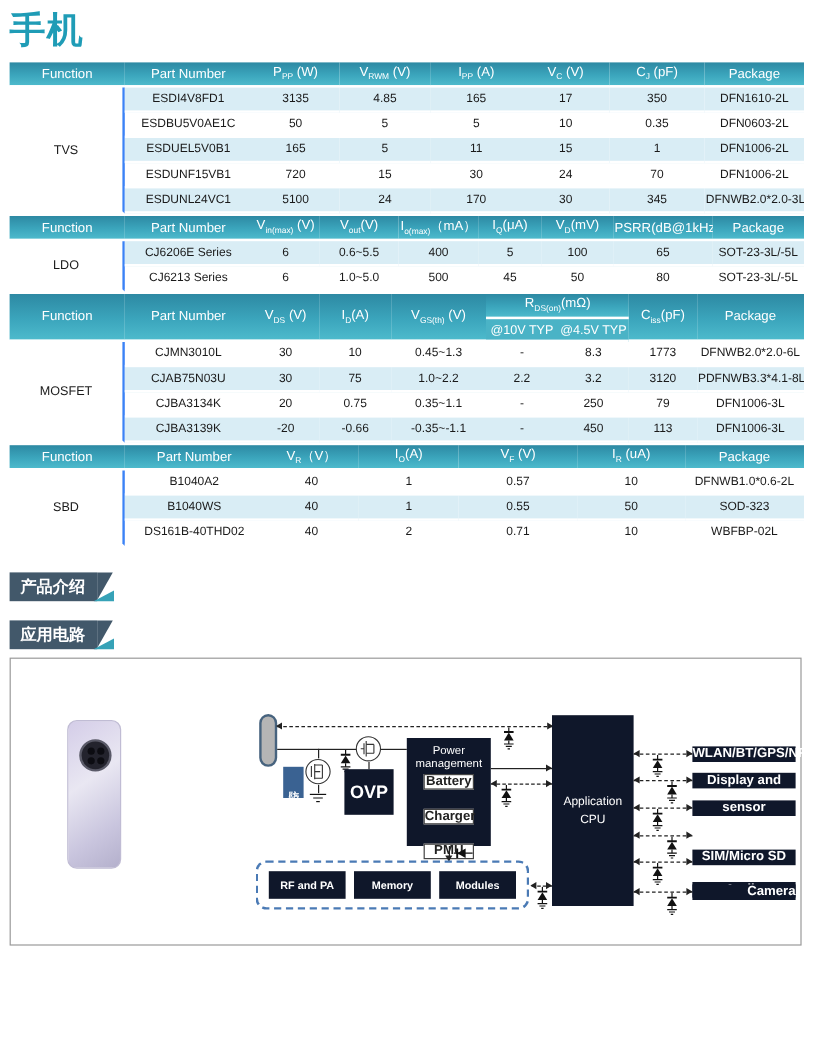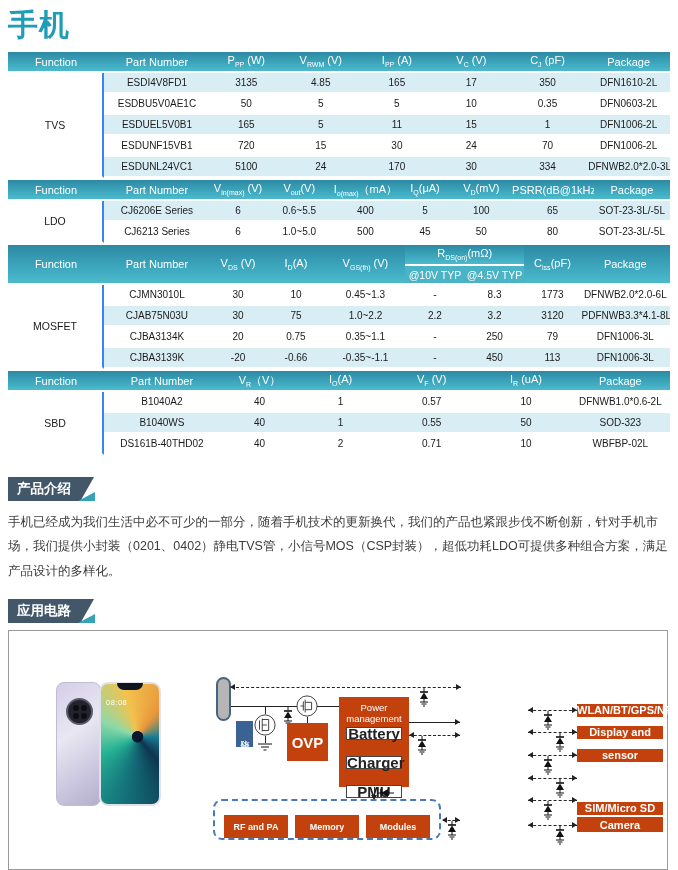--- a/index.html
+++ b/index.html
@@ -38,38 +38,38 @@
   .badge::after { content:''; position:absolute; left:100%; bottom:0; margin-left:-3px;
     border-bottom:9px solid #36a2b7; border-left:17px solid transparent; }
   .intro-text { margin:9px 8px 0 8px; font-size:12.5px; color:#3c3c3c; line-height:1.95; }
   .sec-intro { margin-top:22px; }
   .sec-circuit { margin-top:16px; }
 
   
   .diagram { position:relative; margin:7px 8px 0 8px; width:660px; height:240px;
     border:1px solid #9a9a9a; background:#fff; }
   .abs { position:absolute; }
-  .bluebox { background:#c2410c; color:#fff; text-align:center; }
+  .bluebox { background:#0f172a; color:#fff; text-align:center; }
   .hline { position:absolute; height:0; border-top:1px solid #222; }
   .hline.dash { border-top-style:dashed; }
   .vline { position:absolute; width:0; border-left:1px solid #222; }
   .ah-r { position:absolute; width:0; height:0; border-left:5px solid #222;
     border-top:3px solid transparent; border-bottom:3px solid transparent; }
   .ah-l { position:absolute; width:0; height:0; border-right:5px solid #222;
     border-top:3px solid transparent; border-bottom:3px solid transparent; }
   .ah-d { position:absolute; width:0; height:0; border-top:5px solid #222;
     border-left:3px solid transparent; border-right:3px solid transparent; }
 
   .connector { background:#b5b5b5; border:2px solid #47637e; border-radius:8px; }
   .fangshao { background:#3a6292; color:#fff; font-size:9px; text-align:center;
     writing-mode:vertical-rl; text-orientation:upright; line-height:17px; letter-spacing:1px; }
   .ovp { font-size:15px; font-weight:bold; display:flex; align-items:center; justify-content:center; }
   .pm { font-size:9.5px; padding-top:5px; }
-  .pm-sub { background:#fff; color:#222; border:1px solid #444; width:56px; height:13px;
-    margin:3px auto 16px auto; font-size:15px; font-weight:bold; line-height:11px; text-align:center; }
+  .pm-sub { background:#fff; color:#222; border:1px solid #444; width:42px; height:13px;
+    margin:3px auto 16px auto; font-size:11px; font-weight:bold; line-height:11px; text-align:center; }
   .cpu { font-size:10px; display:flex; align-items:center; justify-content:center; line-height:1.5; }
   .periph { font-size:11px; font-weight:bold; line-height:13px; height:13px; }
   .modgroup { border:2px dashed #4a7ab5; border-radius:9px; display:flex;
     align-items:center; justify-content:space-between; padding:0 9px; }
   .modbox { width:64px; height:23px; font-size:9px; font-weight:bold;
     display:flex; align-items:center; justify-content:center; }
 
   
   .phone-back { border-radius:8px;
     background:linear-gradient(145deg,#d4cde8 0%,#e9e7f2 40%,#c9c5de 75%,#b4b0cc 100%);
@@ -152,21 +152,21 @@
           <td>24</td>
           <td>70</td>
           <td>DFN1006-2L</td>
         </tr>
         <tr>
           <td>ESDUNL24VC1</td>
           <td>5100</td>
           <td>24</td>
           <td>170</td>
           <td>30</td>
-          <td>334</td>
+          <td>345</td>
           <td>DFNWB2.0*2.0-3L</td>
         </tr>
       </tbody>
   </table>
 
   <table class="stripe-odd">
     <colgroup>
         <col style="width:14.5%">
         <col style="width:16%">
         <col style="width:8.5%">
@@ -334,39 +334,34 @@
           <td>0.71</td>
           <td>10</td>
           <td>WBFBP-02L</td>
         </tr>
       </tbody>
   </table>
 </div>
 
 <div class="sec-intro">
   <span class="badge">产品介绍</span>
-  <p class="intro-text">手机已经成为我们生活中必不可少的一部分，随着手机技术的更新换代，我们的产品也紧跟步伐不断创新，针对手机市场，我们提供小封装（0201、0402）静电TVS管，小信号MOS（CSP封装），超低功耗LDO可提供多种组合方案，满足产品设计的多样化。</p>
 </div>
 
 <div class="sec-circuit">
   <span class="badge">应用电路</span>
 
   <div class="diagram">
 
     <div class="abs phone-back" style="left:47px;top:51px;width:45px;height:124px;">
       <div class="cam-ring">
         <span class="cam-dot" style="left:5px;top:5px;"></span>
         <span class="cam-dot" style="left:13px;top:5px;"></span>
         <span class="cam-dot" style="left:5px;top:13px;"></span>
         <span class="cam-dot" style="left:13px;top:13px;"></span>
       </div>
-    </div>
-    <div class="abs phone-front" style="left:90px;top:51px;width:62px;height:124px;">
-      <span class="notch"></span>
-      <span class="clock">08:08</span>
     </div>
 
     <div class="abs connector" style="left:207px;top:46px;width:15px;height:44px;"></div>
 
     <div class="hline dash" style="left:222px;top:56px;width:230px;"></div>
     <div class="ah-l" style="left:221px;top:53px;"></div>
     <div class="ah-r" style="left:447px;top:53px;"></div>
     <svg class="abs" style="left:409px;top:57px;" width="12" height="19">
       <line x1="6" y1="0" x2="6" y2="4" stroke="#111"></line>
         <line x1="2" y1="4" x2="10" y2="4" stroke="#111" stroke-width="1.6"></line>
@@ -442,39 +437,42 @@
     </svg>
 
     <div class="vline" style="left:365px;top:156px;height:12px;"></div>
     <div class="ah-d" style="left:362px;top:164px;"></div>
     <svg class="abs" style="left:369px;top:157px;" width="16" height="10">
       <line x1="0" y1="5" x2="16" y2="5" stroke="#111"></line>
         <path d="M10 1 L10 9 L3 5 Z" fill="#111"></path>
         <line x1="3" y1="1" x2="3" y2="9" stroke="#111" stroke-width="1.6"></line>
     </svg>
 
-    <div class="abs modgroup" style="left:204px;top:168px;width:228px;height:41px;align-items:flex-end;">
+    <div class="abs modgroup" style="left:204px;top:168px;width:228px;height:41px;">
       <div class="bluebox modbox">RF and PA</div>
       <div class="bluebox modbox">Memory</div>
       <div class="bluebox modbox">Modules</div>
     </div>
 
     <div class="hline dash" style="left:434px;top:189px;width:17px;"></div>
     <div class="ah-l" style="left:433px;top:186px;"></div>
     <div class="ah-r" style="left:446px;top:186px;"></div>
     <svg class="abs" style="left:437px;top:190px;" width="12" height="19">
       <line x1="6" y1="0" x2="6" y2="4" stroke="#111"></line>
         <line x1="2" y1="4" x2="10" y2="4" stroke="#111" stroke-width="1.6"></line>
       <path d="M2 11 L10 11 L6 4.5 Z" fill="#111"></path>
         <line x1="6" y1="11" x2="6" y2="14" stroke="#111"></line>
       <line x1="2" y1="14" x2="10" y2="14" stroke="#111"></line>
         <line x1="3.5" y1="16" x2="8.5" y2="16" stroke="#111"></line>
         <line x1="5" y1="18" x2="7" y2="18" stroke="#111"></line>
     </svg>
 
+    <div class="abs bluebox cpu" style="left:451px;top:47px;width:68px;height:159px;">
+      <span style="width:60px;">Application CPU</span>
+    </div>
 
     <div class="hline dash" style="left:519px;top:79px;width:49px;"></div>
     <div class="ah-l" style="left:519px;top:76px;"></div>
     <div class="ah-r" style="left:563px;top:76px;"></div>
     <svg class="abs" style="left:533px;top:80px;" width="12" height="19">
         <line x1="6" y1="0" x2="6" y2="4" stroke="#111"></line>
         <line x1="2" y1="4" x2="10" y2="4" stroke="#111" stroke-width="1.6"></line>
         <path d="M2 11 L10 11 L6 4.5 Z" fill="#111"></path>
         <line x1="6" y1="11" x2="6" y2="14" stroke="#111"></line>
         <line x1="2" y1="14" x2="10" y2="14" stroke="#111"></line>
@@ -544,16 +542,16 @@
         <line x1="6" y1="11" x2="6" y2="14" stroke="#111"></line>
         <line x1="2" y1="14" x2="10" y2="14" stroke="#111"></line>
         <line x1="3.5" y1="16" x2="8.5" y2="16" stroke="#111"></line>
         <line x1="5" y1="18" x2="7" y2="18" stroke="#111"></line>
       </svg>
 
     <div class="abs bluebox periph" style="left:568px;top:73px;width:86px;">WLAN/BT/GPS/NFC</div>
     <div class="abs bluebox periph" style="left:568px;top:95px;width:86px;">Display and Touch</div>
     <div class="abs bluebox periph" style="left:568px;top:118px;width:86px;">sensor</div>
     <div class="abs bluebox periph" style="left:568px;top:141px;width:86px;margin-top:45px;">Audio</div>
-    <div class="abs bluebox periph" style="left:568px;top:171px;width:86px;">SIM/Micro SD</div>
-    <div class="abs bluebox periph" style="left:568px;top:188px;width:86px;">Camera</div>
+    <div class="abs bluebox periph" style="left:568px;top:159px;width:86px;">SIM/Micro SD</div>
+    <div class="abs bluebox periph" style="left:568px;top:188px;width:86px;text-align:right;">Camera</div>
   </div>
 </div>
 
 </body></html>

